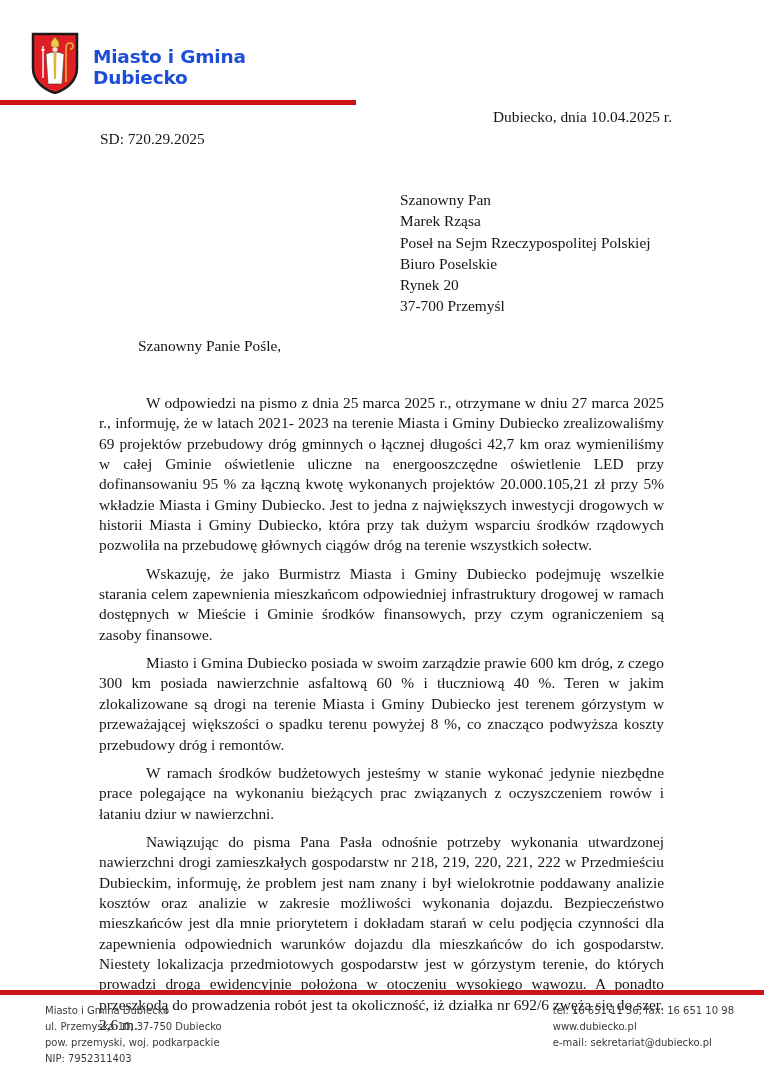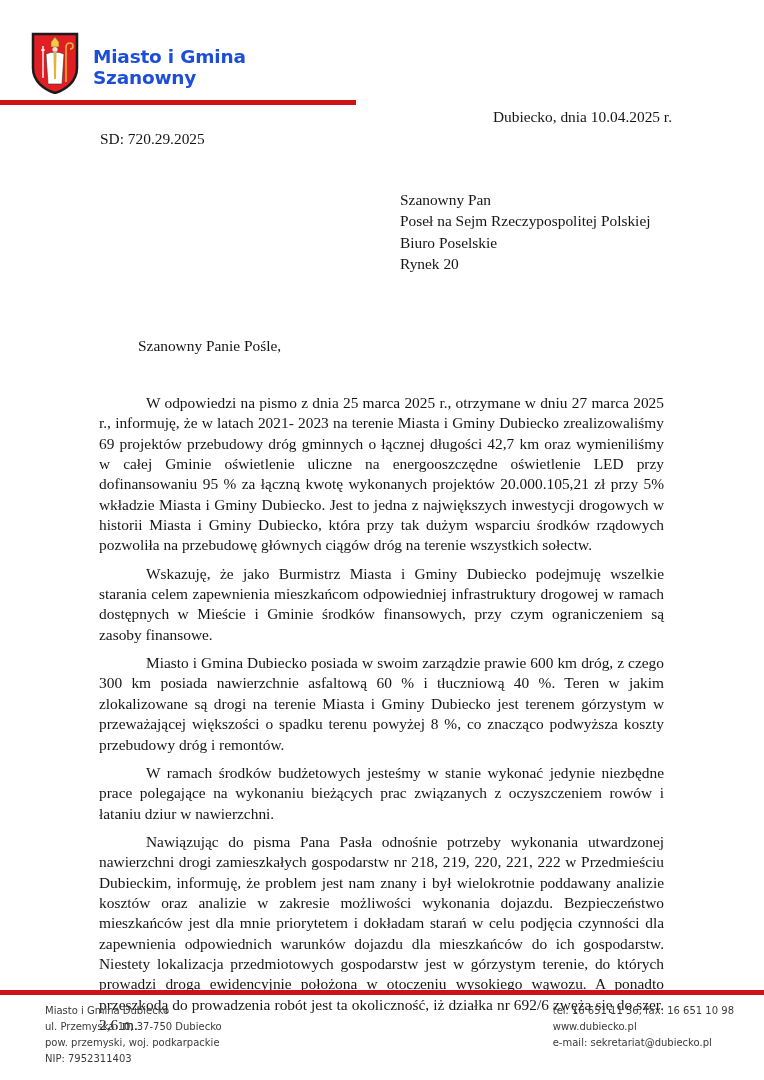--- a/index.html
+++ b/index.html
@@ -46,32 +46,34 @@
     <path d="M22.5 21 L25.5 21 L25 47 L23 47 Z" fill="#e0b43a"></path>
 
     <path d="M35 50 L35 16 Q35 11 39 11 Q42 11 42 14 Q42 17 39 17" fill="none" stroke="#e0b43a" stroke-width="1.6"></path>
 
     <path d="M12 46 L12 14" stroke="#ffffff" stroke-width="1.4"></path>
     <path d="M10 18 L14 18" stroke="#ffffff" stroke-width="1.2"></path>
   </svg>
 </div>
 <div class="abs brand">
   <div>Miasto i Gmina</div>
-  <div>Szanowny</div>
+  <div>Dubiecko</div>
 </div>
 <div class="abs header-bar"></div>
 
 <div class="abs serif date">Dubiecko, dnia 10.04.2025 r.</div>
 <div class="abs serif ref">SD: 720.29.2025</div>
 
 <div class="abs serif addressee">
   <div>Szanowny Pan</div>
+  <div>Marek Rząsa</div>
   <div>Poseł na Sejm Rzeczypospolitej Polskiej</div>
   <div>Biuro Poselskie</div>
   <div>Rynek 20</div>
+  <div>37-700 Przemyśl</div>
 </div>
 
 <div class="abs serif salutation">Szanowny Panie Pośle,</div>
 
 <div class="abs serif body-text">
   <p>W odpowiedzi na pismo z dnia 25 marca 2025 r., otrzymane w dniu 27 marca 2025 r., informuję, że w latach 2021- 2023 na terenie Miasta i Gminy Dubiecko zrealizowaliśmy 69 projektów przebudowy dróg gminnych o łącznej długości 42,7 km oraz wymieniliśmy w całej Gminie oświetlenie uliczne na energooszczędne oświetlenie LED przy dofinansowaniu 95 % za łączną kwotę wykonanych projektów 20.000.105,21 zł przy 5% wkładzie Miasta i Gminy Dubiecko. Jest to jedna z największych inwestycji drogowych w historii Miasta i Gminy Dubiecko, która przy tak dużym wsparciu środków rządowych pozwoliła na przebudowę głównych ciągów dróg na terenie wszystkich sołectw.</p>
   <p>Wskazuję, że jako Burmistrz Miasta i Gminy Dubiecko podejmuję wszelkie starania celem zapewnienia mieszkańcom odpowiedniej infrastruktury drogowej w ramach dostępnych w Mieście i Gminie środków finansowych, przy czym ograniczeniem są zasoby finansowe.</p>
   <p>Miasto i Gmina Dubiecko posiada w swoim zarządzie prawie 600 km dróg, z czego 300 km posiada nawierzchnie asfaltową 60 % i tłuczniową 40 %. Teren w jakim zlokalizowane są drogi na terenie Miasta i Gminy Dubiecko jest terenem górzystym w przeważającej większości o spadku terenu powyżej 8 %, co znacząco podwyższa koszty przebudowy dróg i remontów.</p>
   <p>W  ramach środków budżetowych jesteśmy w stanie wykonać jedynie niezbędne prace polegające na wykonaniu bieżących prac związanych z oczyszczeniem rowów i  łataniu dziur w nawierzchni.</p>
   <p>Nawiązując do pisma Pana Pasła odnośnie potrzeby wykonania utwardzonej nawierzchni drogi zamieszkałych gospodarstw nr 218, 219, 220, 221, 222 w Przedmieściu Dubieckim, informuję, że problem jest nam znany i był wielokrotnie poddawany analizie kosztów oraz analizie w zakresie możliwości wykonania dojazdu. Bezpieczeństwo mieszkańców jest dla mnie priorytetem i dokładam starań w celu podjęcia czynności dla zapewnienia odpowiednich warunków dojazdu dla mieszkańców do ich gospodarstw. Niestety lokalizacja przedmiotowych gospodarstw jest w górzystym terenie, do których prowadzi droga ewidencyjnie położona w otoczeniu wysokiego wąwozu. A ponadto przeszkodą do prowadzenia robót jest ta okoliczność, iż działka nr 692/6 zwęża się do szer. 2,6 m.</p>

